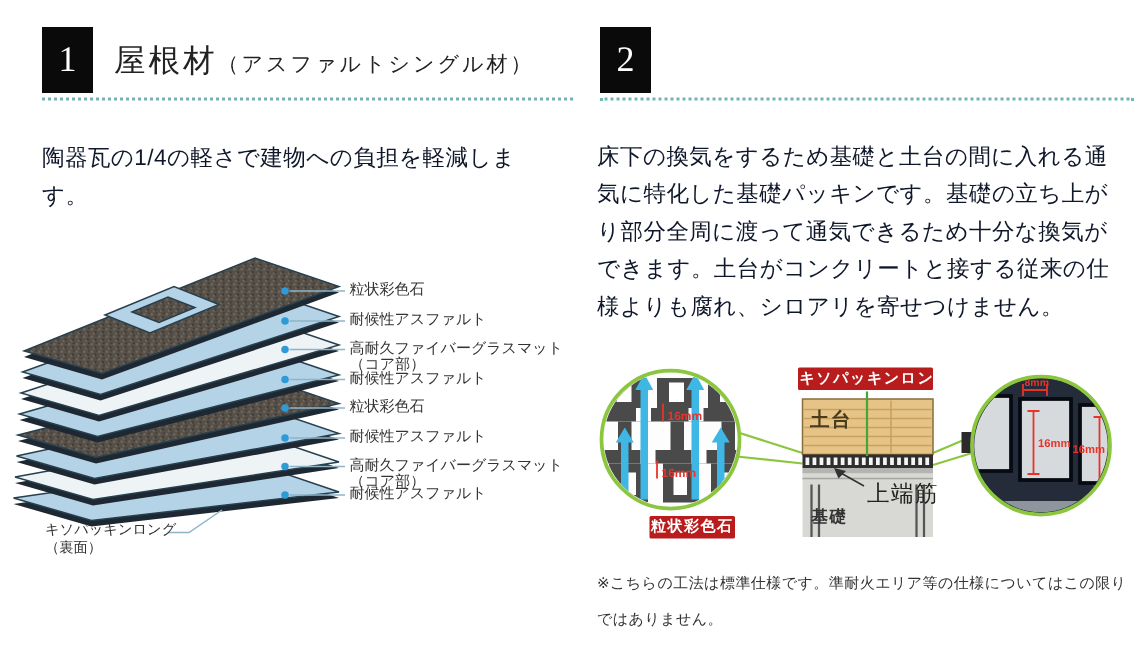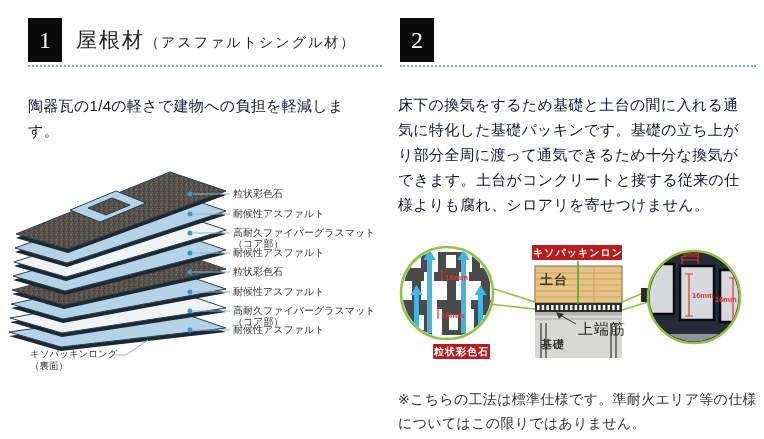--- a/index.html
+++ b/index.html
@@ -17,21 +17,21 @@
     display:flex;align-items:center;justify-content:center;flex:0 0 auto;
   }
   .sec-title{
     margin-left:14px;
     font-family:"Liberation Serif","DejaVu Serif",serif;
     font-size:21px;color:#222;letter-spacing:2px;white-space:nowrap;
   }
   .title-note{font-size:14px;letter-spacing:2px;color:#222;}
   .divider{border-top:2px dotted #74b3b7;height:0;}
   .para{font-size:15px;line-height:25px;color:#0f172a;letter-spacing:.3px;}
-  .note{font-size:14px;line-height:23.5px;color:#333;letter-spacing:.3px;margin-top:10px;}
+  .note{font-size:10px;line-height:23.5px;color:#333;letter-spacing:.3px;}
   
   .layer-label{
     font-size:10px;color:#333;line-height:11px;white-space:nowrap;
   }
   .sealant-label{font-size:9.5px;color:#333;line-height:12px;white-space:nowrap;}
   
   .green-tag{
     background:#b91c1c;color:#fff;font-size:10px;font-weight:bold;
     line-height:15px;text-align:center;letter-spacing:1px;white-space:nowrap;
     padding:0 1px;border-radius:1px;

